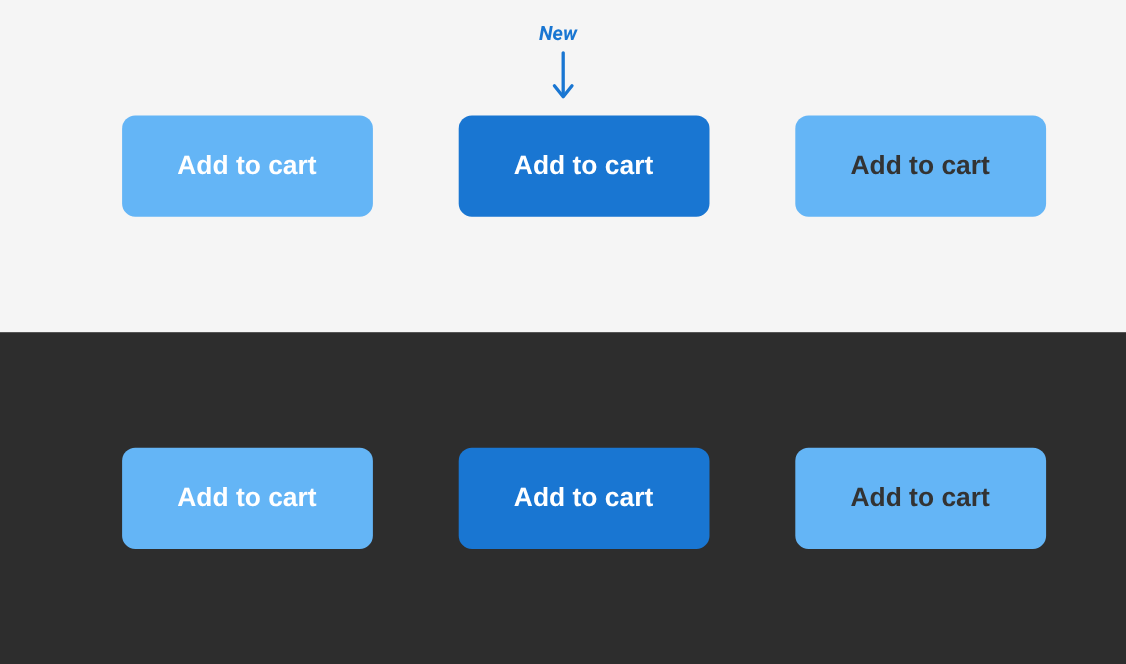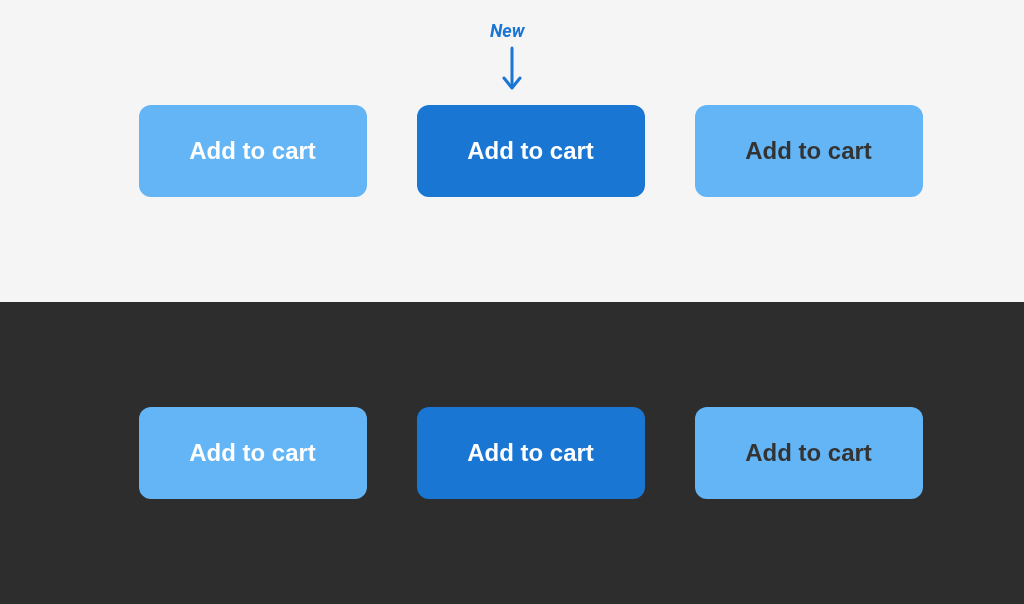--- a/index.html
+++ b/index.html
@@ -11,21 +11,21 @@
       width: 1024px;
       height: 604px;
       font-family: -apple-system, BlinkMacSystemFont, 'Segoe UI', Roboto, Helvetica, Arial, sans-serif;
       display: flex;
       flex-direction: column;
     }
     .panel {
       display: flex;
       justify-content: center;
       align-items: center;
-      gap: 50px;
+      gap: 78px;
       position: relative;
       padding-left: 37px;
     }
     .panel-light {
       background: #f5f5f5;
       height: 302px;
     }
     .panel-dark {
       background: #2d2d2d;
       height: 302px;

